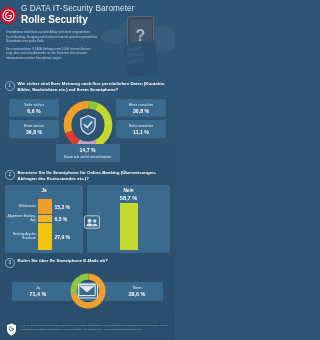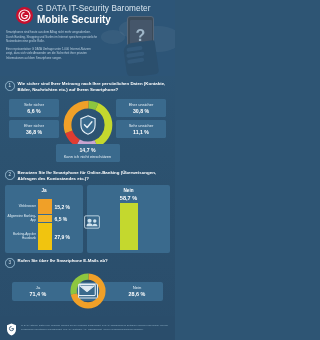--- a/index.html
+++ b/index.html
@@ -34,21 +34,21 @@
     border-radius: 50%;
     background: rgba(255,255,255,0.05);
   }
   .c1 { width: 46px; height: 26px; right: -6px; top: 26px; }
   .c2 { width: 30px; height: 18px; right: 26px; top: 20px; }
   .c3 { width: 24px; height: 14px; right: 50px; top: 30px; }
 
   .logo-row {
     position: absolute;
     top: 5px;
-    left: 16px;
+    left: 0;
     display: flex;
     align-items: center;
     gap: 4px;
   }
   .logo-mark {
     width: 17px;
     height: 17px;
     border-radius: 50%;
     background: #c8102e;
     display: flex;
@@ -383,21 +383,21 @@
 
     <div class="logo-row">
       <div class="logo-mark">
         <svg viewBox="0 0 20 20" width="13" height="13" aria-hidden="true">
           <circle cx="10" cy="10" r="8.5" fill="none" stroke="#ffffff" stroke-width="1.6"></circle>
           <path d="M10 5.5 a4.5 4.5 0 1 0 4.5 4.5 h-4.5" fill="none" stroke="#ffffff" stroke-width="1.6"></path>
         </svg>
       </div>
       <div class="brand-text">
         <span class="brand-line1">G DATA IT-Security Barometer</span>
-        <span class="brand-line2">Mobile Security</span>
+        <span class="brand-line2">Rolle Security</span>
       </div>
     </div>
 
     <div class="intro">
       <p>Smartphones sind heute aus dem Alltag nicht mehr wegzudenken. Durch Banking, Shopping und Surfen im Internet speichern persönliche Nutzerdaten eine große Rolle.</p>
       <p>Eine repräsentative G DATA Umfrage unter 1.000 Internet-Nutzern zeigt, dass sich viele Anwender um die Sicherheit ihrer privaten Informationen auf dem Smartphone sorgen.</p>
     </div>
 
     <div class="phone-art">
       <div class="phone-body">

